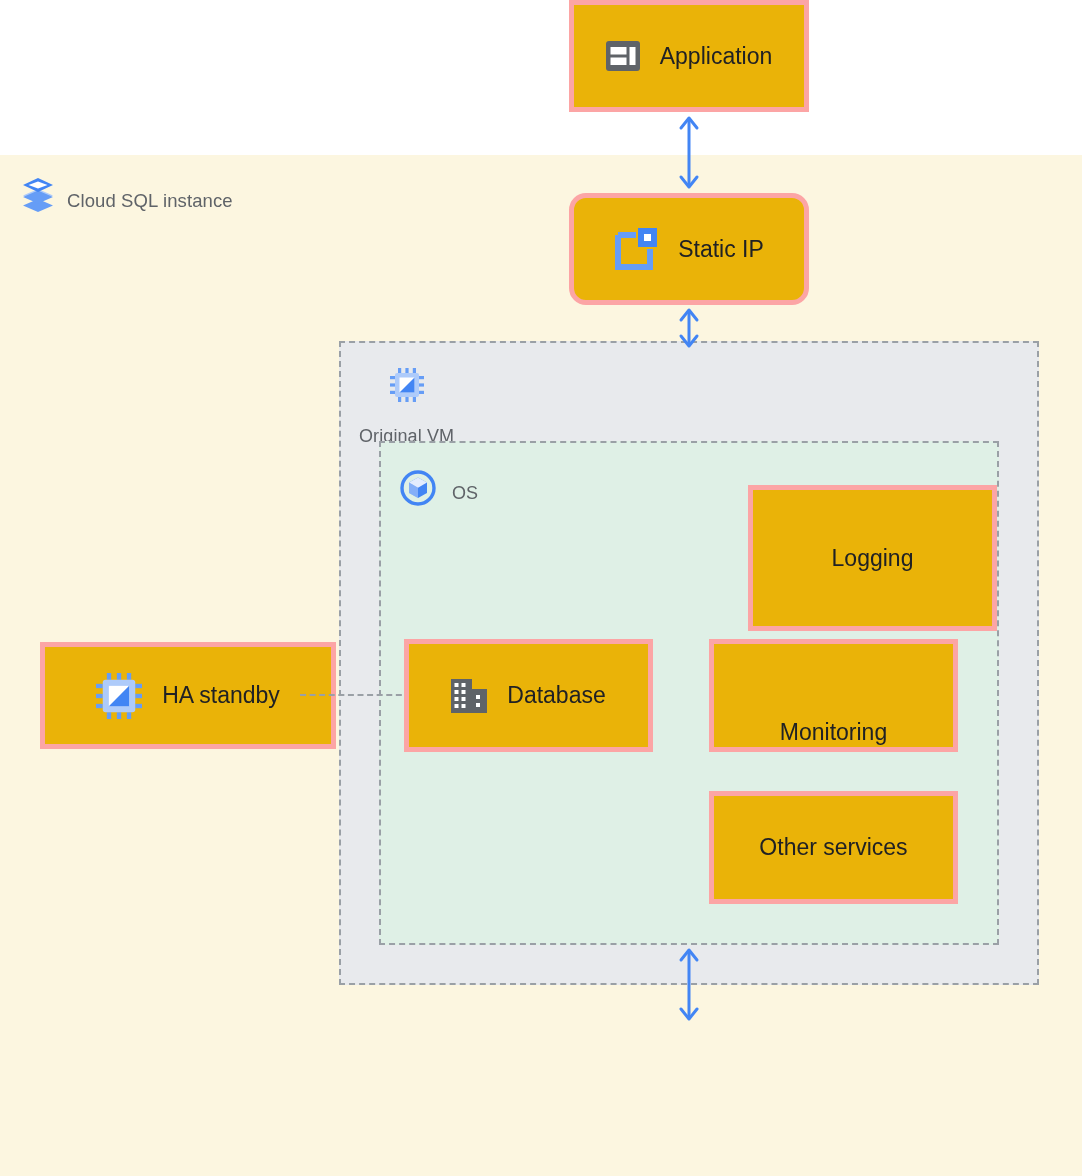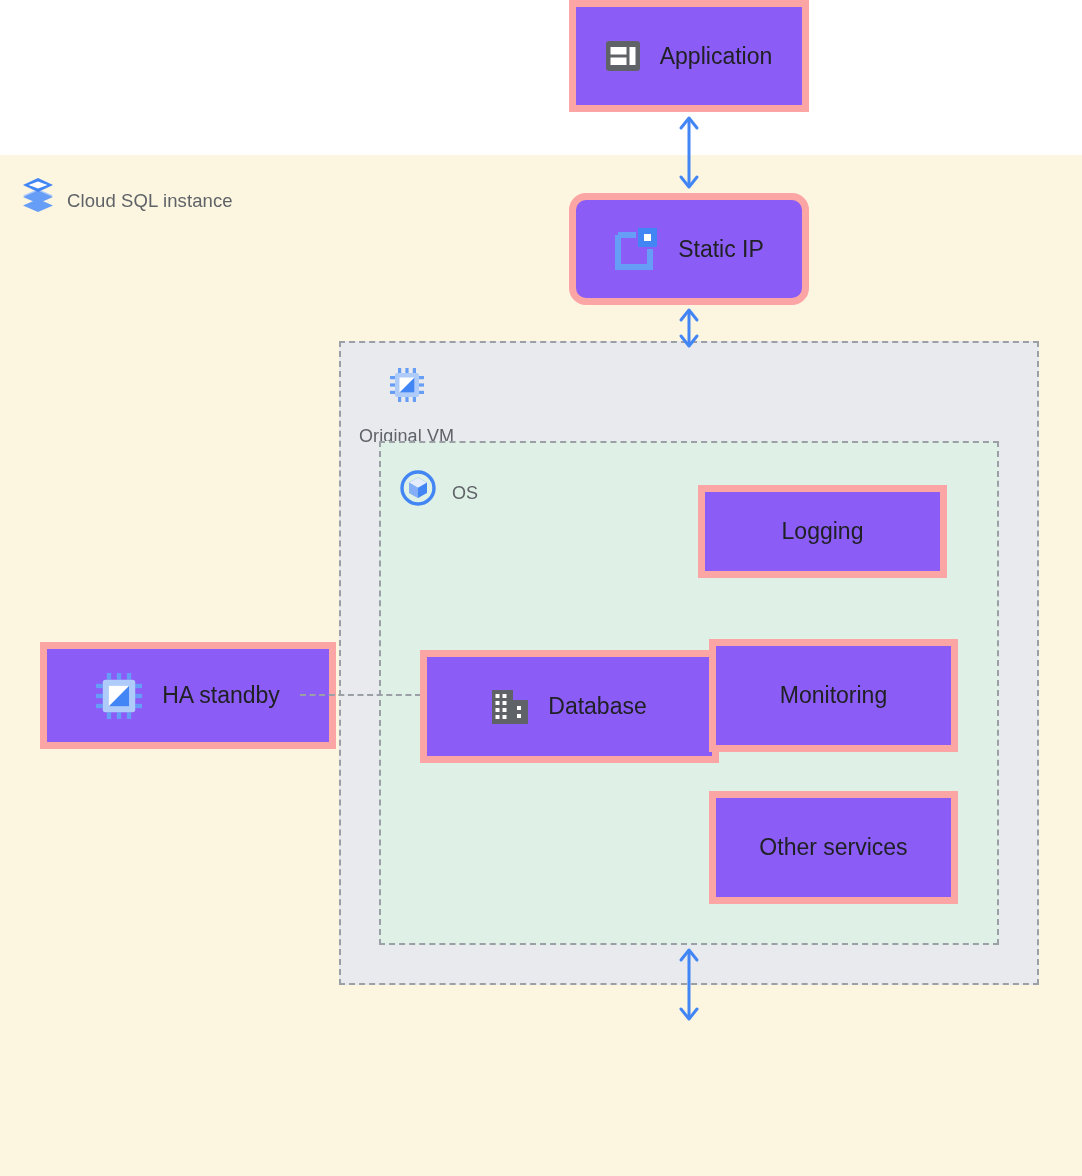--- a/index.html
+++ b/index.html
@@ -65,43 +65,43 @@
     background: #dff0e6;
     border: 2px dashed #9aa0a6;
     box-sizing: border-box;
   }
   .label-os { left: 400px; top: 470px; gap: 16px; }
   .label-os .rl-text { font-size: 18px; }
 
   
   .node {
     position: absolute;
-    background: #8b5cf6;
-    border: 7px solid #fca5a5;
+    background: #eab308;
+    border: 5px solid #fca5a5;
     box-sizing: border-box;
     display: flex;
     align-items: center;
     justify-content: center;
     gap: 20px;
   }
   .node .node-label {
     font-size: 23px;
     color: #202124;
     line-height: 1.25;
     white-space: pre-line;
   }
   .node.centered { justify-content: center; }
   .node.iconed { justify-content: center; }
 
   .node-application { left: 569px; top: 0px;    width: 240px; height: 112px; }
   .node-staticip    { left: 569px; top: 193px;  width: 240px; height: 112px; border-radius: 17px; }
   .node-hastandby   { left: 40px;  top: 642px;  width: 296px; height: 107px; }
-  .node-database    { left: 420px; top: 639px;  width: 299px; height: 113px; margin-top: 11px; }
-  .node-logging     { left: 698px; top: 485px;  width: 249px; height: 93px; }
-  .node-monitoring  { left: 709px; top: 639px;  width: 249px; height: 113px; }
+  .node-database    { left: 404px; top: 639px;  width: 249px; height: 113px; }
+  .node-logging     { left: 748px; top: 485px;  width: 249px; height: 146px; }
+  .node-monitoring  { left: 709px; top: 639px;  width: 249px; height: 113px; align-items: flex-end; }
   .node-other       { left: 709px; top: 791px;  width: 249px; height: 113px; }
   .node-pdisk       { left: 569px; top: 1024px; width: 240px; height: 112px; }
 
   
   .connector { position: absolute; }
   .conn-app-ip   { left: 674px; top: 112px; width: 30px; height: 81px; }
   .conn-ip-vm    { left: 674px; top: 305px; width: 30px; height: 46px; }
   .conn-os-pdisk { left: 674px; top: 945px; width: 30px; height: 79px; }
 
   .dashed-link {

